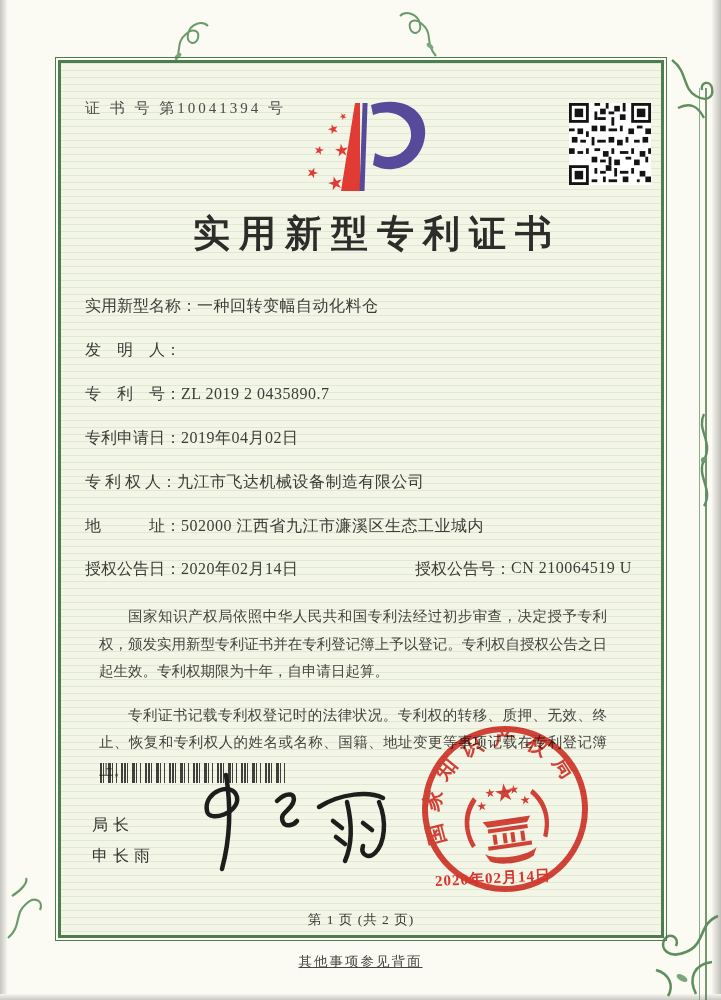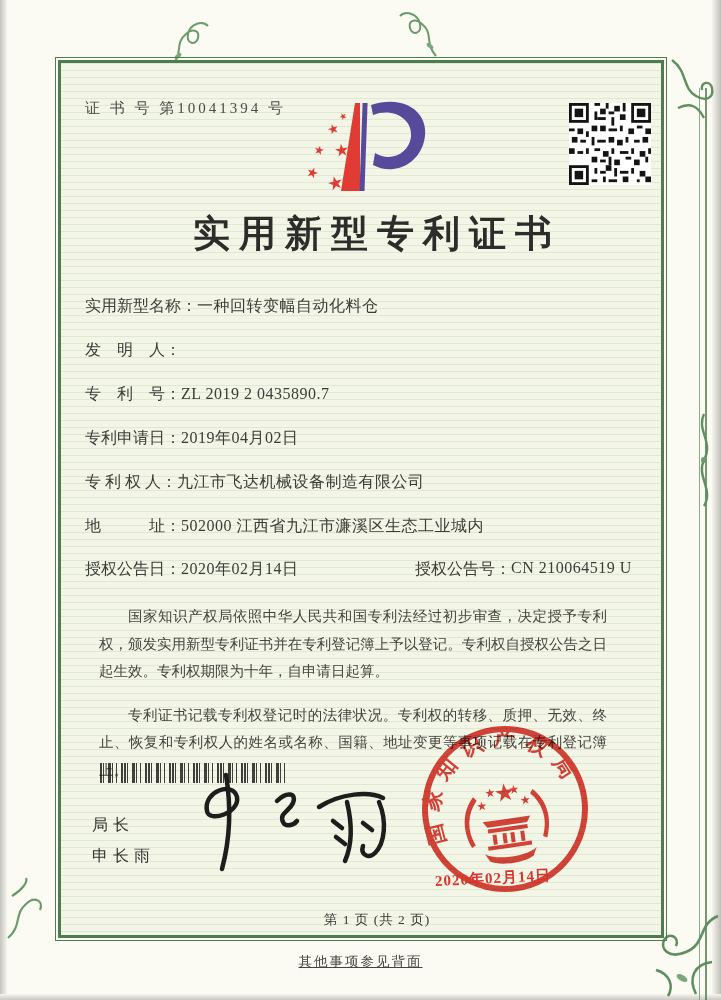--- a/index.html
+++ b/index.html
@@ -52,22 +52,22 @@
     opacity:.85;}
 
   .signer{position:absolute;left:31px;top:746px;font-size:16px;color:#33332f;letter-spacing:5px;line-height:31px;}
   .signature{position:absolute;left:118px;top:708px;width:230px;height:105px;}
 
   .seal{position:absolute;left:358px;top:660px;width:172px;height:172px;
     transform:rotate(-8deg);opacity:.92;mix-blend-mode:multiply;}
   .seal-date{position:absolute;left:374px;top:806px;font-size:15px;letter-spacing:1px;
     color:#d9342c;transform:rotate(-3deg);font-weight:bold;}
 
-  .page-indicator{position:absolute;left:8px;top:848px;width:100%;text-align:center;
-    font-size:13.5px;color:#3b3b37;letter-spacing:1px;padding-left:8px;}
+  .page-indicator{position:absolute;left:0;top:848px;width:100%;text-align:center;
+    font-size:13.5px;color:#3b3b37;letter-spacing:1px;}
   .footer-note{position:absolute;left:0;top:953px;width:100%;text-align:center;
     font-size:13.5px;color:#45443f;letter-spacing:2px;text-decoration:underline;}
 
   .ornament{position:absolute;pointer-events:none;}
   .right-page-line{position:absolute;left:699px;top:88px;width:5px;height:912px;
     border-left:1px solid #6f9a6f;border-right:2px solid #557f55;opacity:.8;}
 </style>
 </head>
 <body>
 

